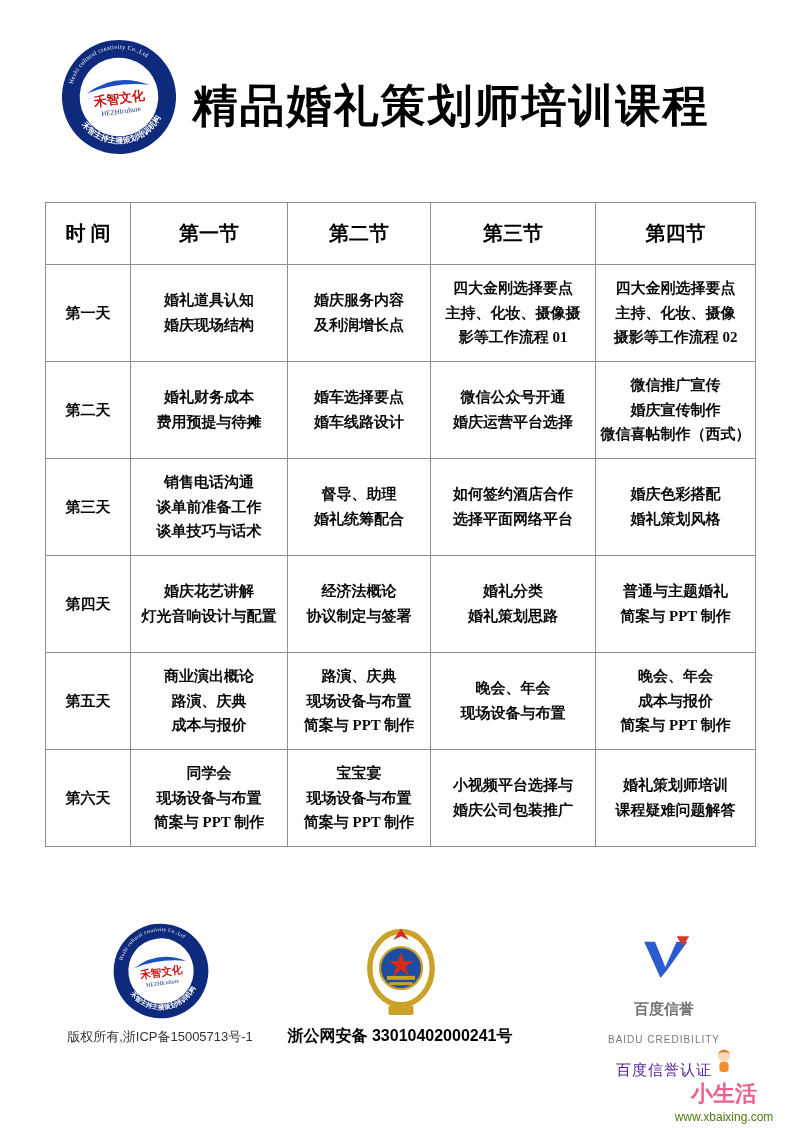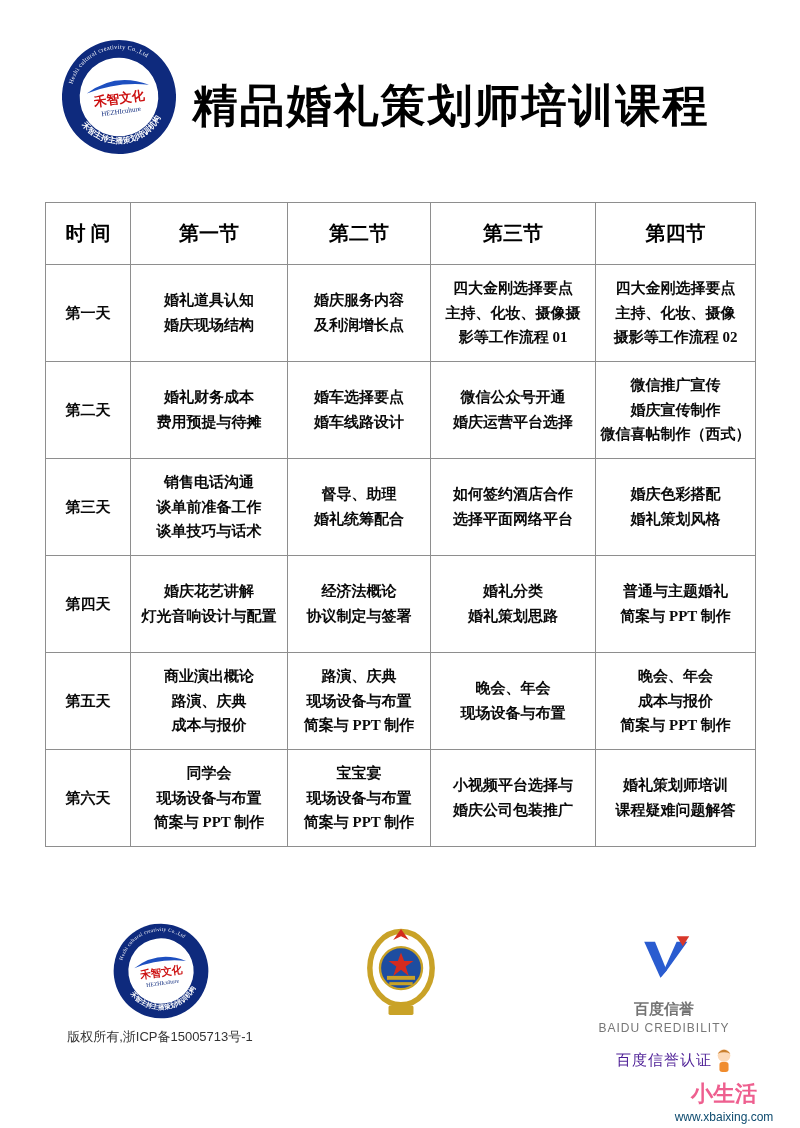--- a/index.html
+++ b/index.html
@@ -24,28 +24,28 @@
 
   .copyright { position:absolute; left:52px; top:1028px; width:216px; text-align:center; font-size:13px; color:#333;
     font-family:"Liberation Sans","DejaVu Sans",sans-serif; }
   .police-badge { position:absolute; left:362px; top:926px; }
   .police-text { position:absolute; left:278px; top:1026px; width:244px; text-align:center; font-size:16px;
     font-weight:bold; color:#000; font-family:"Liberation Sans","DejaVu Sans",sans-serif; }
 
   .baidu-block { position:absolute; left:598px; top:934px; width:132px; text-align:center;
     font-family:"Liberation Sans","DejaVu Sans",sans-serif; }
   .baidu-title { font-size:15px; font-weight:bold; color:#737373; margin-top:16px; }
-  .baidu-sub { font-size:12px; letter-spacing:1px; color:#777; margin-top:2px; }
+  .baidu-sub { font-size:10px; letter-spacing:1px; color:#777; margin-top:15px; }
   .baidu-cert { font-size:15px; color:#4c1d95; margin-top:16px; letter-spacing:1px; }
 
   .watermark { position:absolute; right:8px; bottom:4px; width:136px; text-align:center;
     font-family:"Liberation Sans","DejaVu Sans",sans-serif; }
   .wm-top { display:flex; align-items:center; justify-content:center; gap:4px;flex-direction:column; }
   .wm-title { font-size:22px; font-weight:bold; color:#ee5f8f; }
-  .wm-url { font-size:12px; color:#0c4a6e; margin-top:1px; }
+  .wm-url { font-size:12px; color:#4d7c0f; margin-top:1px; }
 </style>
 </head>
 <body>
 
 <div class="page">
 
   <svg class="logo logo-header" width="118" height="118" viewBox="0 0 120 120">
     <circle cx="60" cy="60" r="58" fill="#0e2a7d"></circle>
     <circle cx="60" cy="60" r="40" fill="#ffffff"></circle>
     <defs>
@@ -184,20 +184,21 @@
   <svg class="police-badge" width="78" height="92" viewBox="0 0 100 118">
     <ellipse cx="50" cy="54" rx="40" ry="47" fill="none" stroke="#c9a227" stroke-width="7"></ellipse>
     <path d="M50 4 L60 18 L50 13 L40 18 Z" fill="#d42b1e"></path>
     <circle cx="50" cy="54" r="27" fill="#1d4da0" stroke="#c9a227" stroke-width="3"></circle>
     <polygon points="50,34 54,45 66,45 56,52 60,64 50,56 40,64 44,52 34,45 46,45" fill="#d42b1e"></polygon>
     <rect x="32" y="64" width="36" height="5" fill="#c9a227"></rect>
     <rect x="35" y="72" width="30" height="4" fill="#c9a227"></rect>
     <rect x="34" y="102" width="32" height="12" rx="2" fill="#c9a227"></rect>
   </svg>
 
+  <div class="police-text">浙公网安备 33010402000241号</div>
 
   <div class="baidu-block">
     <svg width="54" height="46" viewBox="0 0 60 50">
       <polygon points="8,8 20,8 33,40 26,48" fill="#2a5cd0"></polygon>
       <polygon points="56,8 44,8 28,44 26,48 33,40" fill="#2a5cd0"></polygon>
       <polygon points="44,2 58,2 51,13" fill="#d8372a"></polygon>
     </svg>
     <div class="baidu-title">百度信誉</div>
     <div class="baidu-sub">BAIDU CREDIBILITY</div>
     <div class="baidu-cert">百度信誉认证</div>

